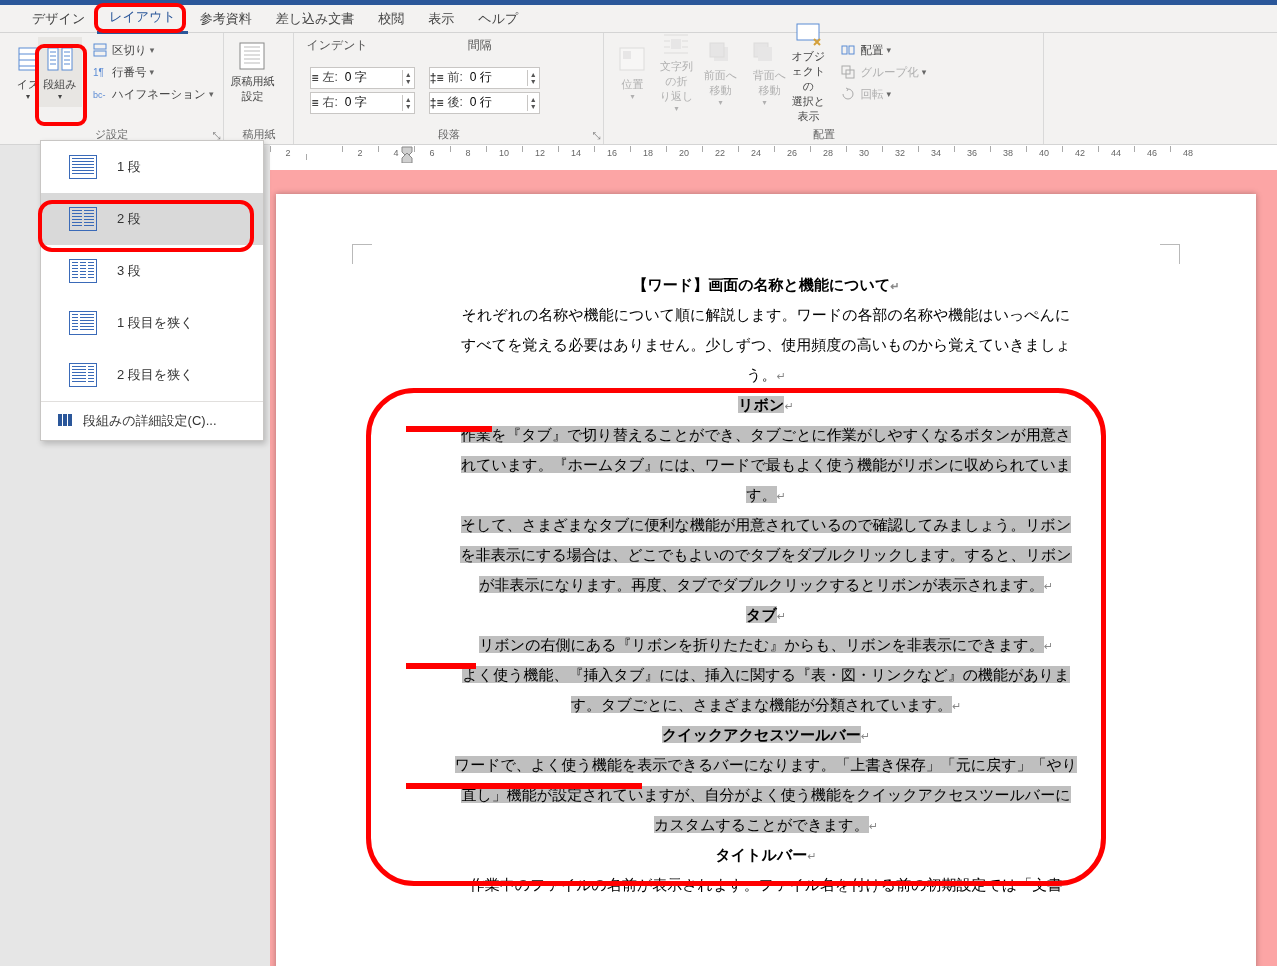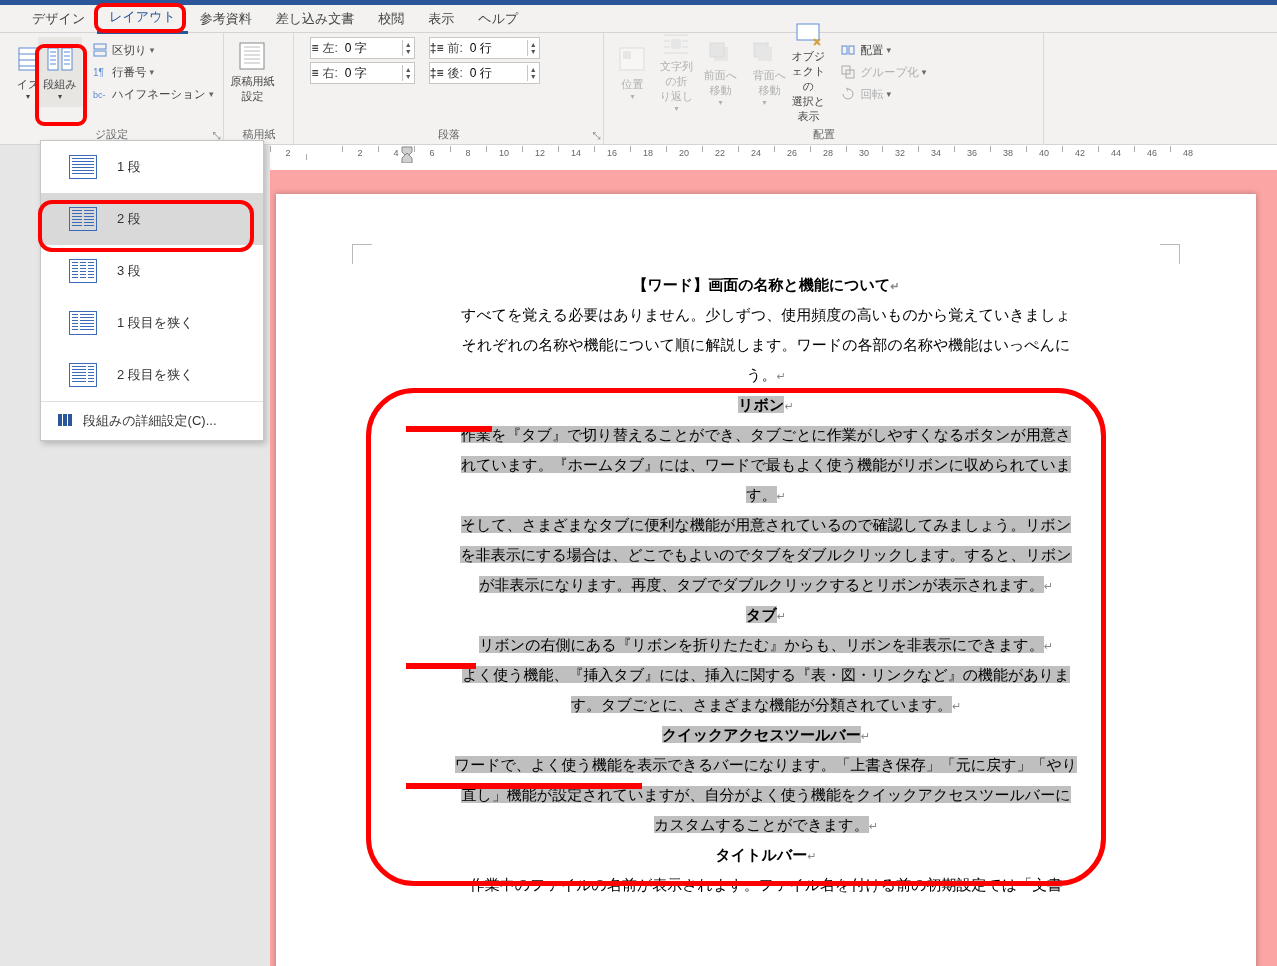--- a/index.html
+++ b/index.html
@@ -162,20 +162,24 @@
             </svg>
         </span>
         <span style="white-space:pre-line;">原稿用紙
 設定</span>
       </div>
     </div>
     <div class="ribbon-group-label">稿用紙</div>
   </div>
 
   <div class="ribbon-group" style="min-width:310px;">
+    <div class="ribbon-row" style="gap:40px; padding:0 6px;">
+      <span class="header-label">インデント</span>
+      <span class="header-label" style="margin-left:60px;">間隔</span>
+    </div>
     <div class="ribbon-row" style="gap:10px; padding:0 6px;">
       <div class="indent-block">
         <div class="spinner-field">
           <span class="icon-s">≡</span>
           <span class="label">左:</span>
           <span class="val">0 字</span>
           <span class="arrows">▲<br>▼</span>
         </div>
         <div class="spinner-field">
           <span class="icon-s">≡</span>
@@ -348,22 +352,22 @@
     <polygon points="2,18 12,18 12,13 7,8 2,13" fill="#d0d0d0" stroke="#888"></polygon>
   </svg>
 </div>
 
 <div class="doc-scroll">
   <div class="page">
     <span class="corner tl" style="left:76px; top:50px;"></span>
     <span class="corner tr" style="right:76px; top:50px;"></span>
 
     <p class="bold ret"><span>【ワード】画面の名称と機能について</span></p>
+    <p><span>それぞれの名称や機能について順に解説します。ワードの各部の名称や機能はいっぺんに</span></p>
     <p><span>すべてを覚える必要はありません。少しずつ、使用頻度の高いものから覚えていきましょ</span></p>
-    <p><span>それぞれの名称や機能について順に解説します。ワードの各部の名称や機能はいっぺんに</span></p>
     <p class="ret"><span>う。</span></p>
 
     <p class="ret"><span class="bold sel">リボン</span></p>
     <p><span class="sel">作業を『タブ』で切り替えることができ、タブごとに作業がしやすくなるボタンが用意さ</span></p>
     <p><span class="sel">れています。『ホームタブ』には、ワードで最もよく使う機能がリボンに収められていま</span></p>
     <p class="ret"><span class="sel">す。</span></p>
     <p><span class="sel">そして、さまざまなタブに便利な機能が用意されているので確認してみましょう。リボン</span></p>
     <p><span class="sel">を非表示にする場合は、どこでもよいのでタブをダブルクリックします。すると、リボン</span></p>
     <p class="ret"><span class="sel">が非表示になります。再度、タブでダブルクリックするとリボンが表示されます。</span></p>
     <p class="ret"><span class="bold sel">タブ</span></p>

